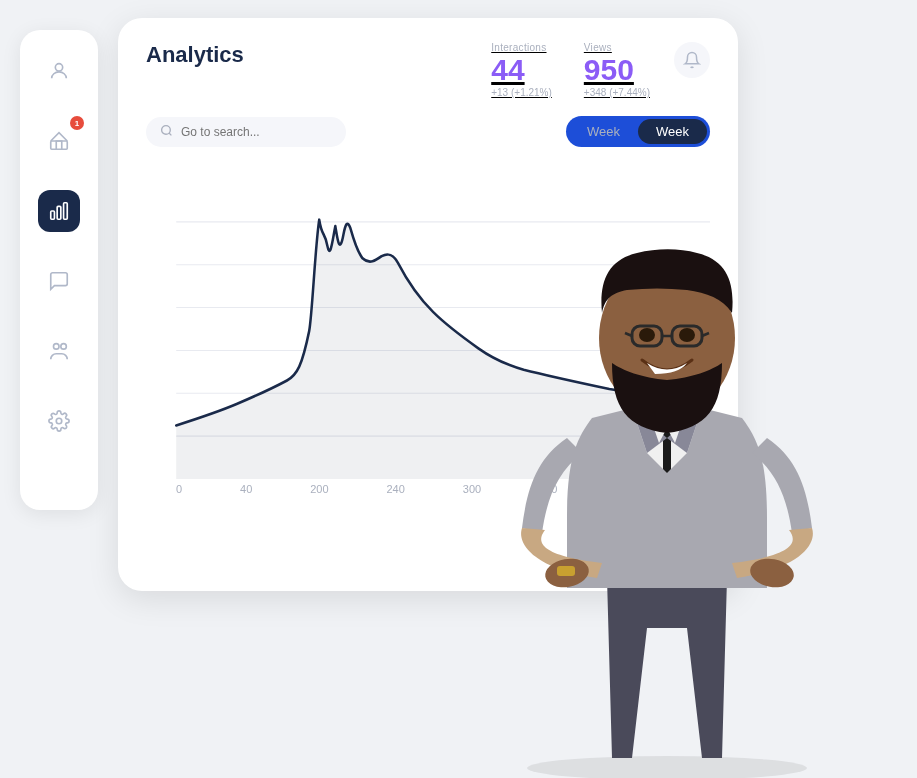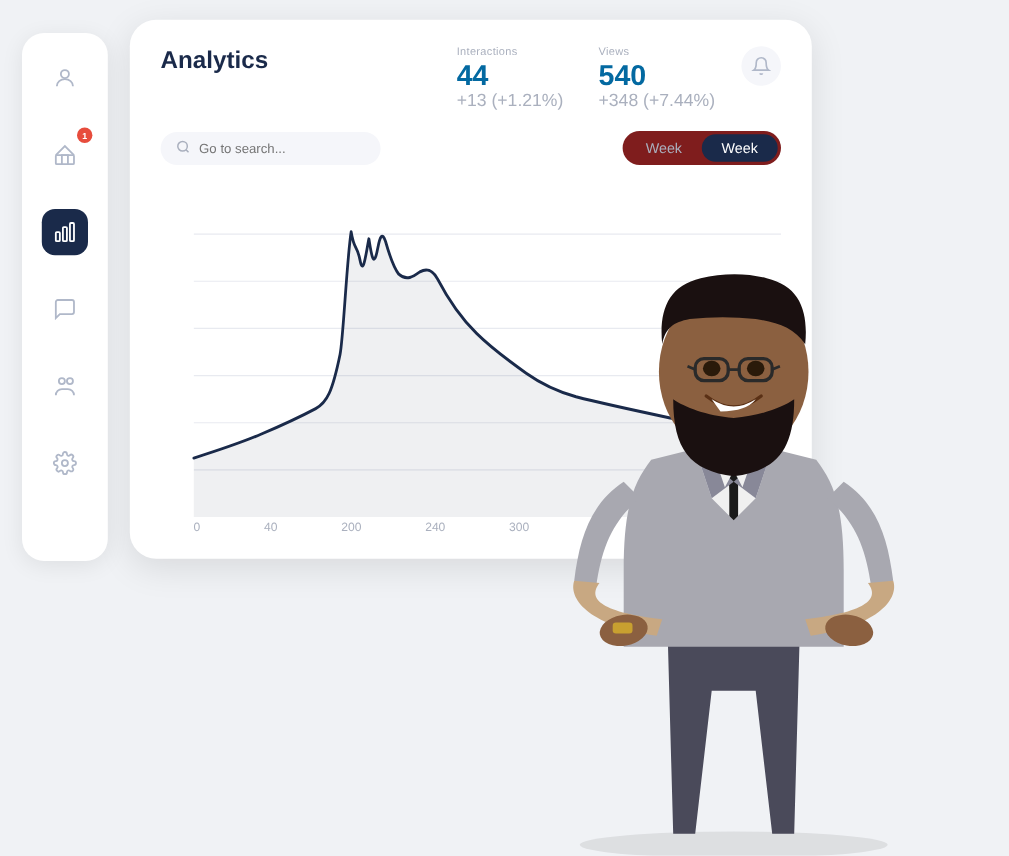--- a/index.html
+++ b/index.html
@@ -67,21 +67,21 @@
       justify-content: center;
       font-weight: bold;
     }
 
     
     .dashboard-card {
       position: absolute;
       left: 118px;
       top: 18px;
       width: 620px;
-      height: 490px;
+      height: 573px;
       background: #fff;
       border-radius: 24px;
       box-shadow: 0 8px 32px rgba(0,0,0,0.10);
       padding: 24px 28px 20px 28px;
       z-index: 5;
     }
 
     .card-header {
       display: flex;
       align-items: flex-start;
@@ -92,50 +92,51 @@
     .card-title {
       font-size: 22px;
       font-weight: 700;
       color: #1a2a4a;
     }
 
     .metrics-row {
       display: flex;
       gap: 32px;
       align-items: center;
+      text-decoration: underline;
     }
 
     .metric {
       display: flex;
       flex-direction: column;
       align-items: flex-start;
     }
 
     .metric-label {
       font-size: 10px;
       color: #aab0be;
       text-transform: capitalize;
       letter-spacing: 0.3px;
       margin-bottom: 2px;
     }
 
     .metric-value {
-      font-size: 26px;
+      font-size: 30px;
       font-weight: 700;
-      color: #0369a1;
+      color: #8b5cf6;
       line-height: 1;
     }
 
     .metric-value.profit {
       color: #1a2a4a;
       font-size: 28px;
     }
 
     .metric-change {
-      font-size: 16px;
+      font-size: 10px;
       color: #aab0be;
       margin-top: 2px;
     }
 
     .profit-underline {
       height: 2px;
       width: 60px;
       background: #1a2a4a;
       margin-top: 3px;
     }
@@ -151,21 +152,21 @@
       justify-content: center;
       color: #b0b8c9;
       cursor: pointer;
     }
 
     
     .controls-row {
       display: flex;
       align-items: center;
       justify-content: space-between;
-      margin-bottom: 20px;
+      margin-bottom: 32px;
     }
 
     .search-box {
       display: flex;
       align-items: center;
       background: #f5f6fa;
       border-radius: 20px;
       padding: 7px 14px;
       width: 200px;
       gap: 8px;
@@ -180,21 +181,21 @@
       width: 100%;
     }
 
     .search-icon {
       color: #aab0be;
       font-size: 13px;
     }
 
     .toggle-group {
       display: flex;
-      background: #7f1d1d;
+      background: #1d4ed8;
       border-radius: 20px;
       padding: 3px;
     }
 
     .toggle-btn {
       padding: 5px 18px;
       border-radius: 16px;
       font-size: 13px;
       font-weight: 500;
       cursor: pointer;
@@ -292,21 +293,21 @@
       <div class="metrics-row">
 
         <div class="metric">
           <span class="metric-label">Interactions</span>
           <span class="metric-value">44</span>
           <span class="metric-change">+13 (+1.21%)</span>
         </div>
 
         <div class="metric">
           <span class="metric-label">Views</span>
-          <span class="metric-value">540</span>
+          <span class="metric-value">950</span>
           <span class="metric-change">+348 (+7.44%)</span>
         </div>
 
 
       </div>
 
       <div class="bell-icon">
         <svg width="18" height="18" viewBox="0 0 24 24" fill="none" stroke="#b0b8c9" stroke-width="2">
           <path d="M18 8A6 6 0 006 8c0 7-3 9-3 9h18s-3-2-3-9"></path>
           <path d="M13.73 21a2 2 0 01-3.46 0"></path>

